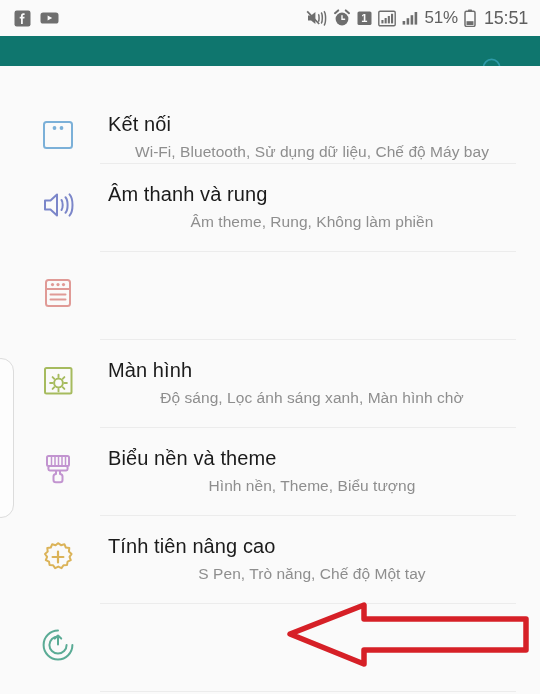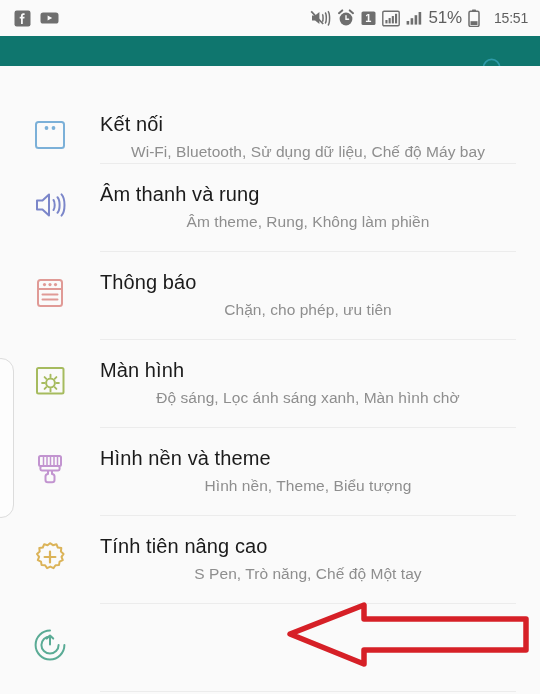--- a/index.html
+++ b/index.html
@@ -42,24 +42,24 @@
     align-items: center;
     justify-content: center;
   }
   .sb-text {
     font-size: 17px;
     color: #5f5f5f;
     letter-spacing: -0.2px;
     font-family: "Liberation Sans", sans-serif;
   }
   .sb-clock {
-    font-size: 14px;
+    font-size: 18px;
     color: #5f5f5f;
     letter-spacing: -0.2px;
-    margin-left: 8px;
+    margin-left: 2px;
   }
 
   
   .header {
     height: 58px;
     display: flex;
     align-items: flex-end;
     padding: 0 24px 0 28px;
     box-sizing: border-box;
     background: #0f766e;
@@ -85,21 +85,21 @@
   }
 
   
   .list {
     position: relative;
     background: #fafafa;
   }
   .row {
     display: flex;
     align-items: flex-start;
-    padding: 0 24px 0 0;
+    padding: 0 24px 0 8px;
     box-sizing: border-box;
     position: relative;
     min-height: 88px;
     cursor: pointer;
   }
   .row.first {
     min-height: 60px;
     margin-top: -28px;
   }
   .row-icon {
@@ -299,24 +299,20 @@
     <div class="row-icon">
       <svg width="42" height="42" viewBox="0 0 42 42">
         <rect x="9" y="8" width="24" height="26" rx="2.5" fill="none" stroke="#e09a96" stroke-width="2"></rect>
         <path d="M9 17 H33" stroke="#e09a96" stroke-width="2" fill="none"></path>
         <circle cx="15.5" cy="12.6" r="1.6" fill="#e09a96"></circle>
         <circle cx="21" cy="12.6" r="1.6" fill="#e09a96"></circle>
         <circle cx="26.5" cy="12.6" r="1.6" fill="#e09a96"></circle>
         <path d="M13.5 22.5 H28.5 M13.5 27.5 H28.5" stroke="#e09a96" stroke-width="2" fill="none" stroke-linecap="round"></path>
       </svg>
     </div>
-    <div class="row-text">
-      <div class="row-title">Thông báo</div>
-      <div class="row-sub">Chặn, cho phép, ưu tiên</div>
-    </div>
     <div class="divider"></div>
   </div>
 
   <div class="row">
     <div class="row-icon">
       <svg width="42" height="42" viewBox="0 0 42 42">
         <path d="M33 8 H9.5 a1.5 1.5 0 0 0 -1.5 1.5 V32 a1.5 1.5 0 0 0 1.5 1.5 H33 a1.5 1.5 0 0 0 1.5 -1.5 V9.5 a1.5 1.5 0 0 0 -1.5 -1.5 Z" fill="none" stroke="#a6bb5e" stroke-width="2"></path>
         <circle cx="21.5" cy="23" r="4.4" fill="none" stroke="#a6bb5e" stroke-width="2"></circle>
         <path d="M21.5 14.6 V17.0 M21.5 29.0 V31.4 M13.1 23 H15.5 M27.5 23 H29.9 M15.6 17.1 L17.3 18.8 M25.7 27.2 L27.4 28.9 M27.4 17.1 L25.7 18.8 M17.3 27.2 L15.6 28.9" stroke="#a6bb5e" stroke-width="1.9" fill="none" stroke-linecap="round"></path>
       </svg>
@@ -331,21 +327,21 @@
   <div class="row">
     <div class="row-icon">
       <svg width="42" height="42" viewBox="0 0 42 42">
         <rect x="10" y="8" width="22" height="10" rx="1.5" fill="none" stroke="#c294d0" stroke-width="2"></rect>
         <path d="M14.5 8.6 V17.4 M18.0 8.6 V17.4 M21.5 8.6 V17.4 M25.0 8.6 V17.4 M28.5 8.6 V17.4" stroke="#c294d0" stroke-width="1.5" fill="none"></path>
         <path d="M12.8 18 H29.2 a1.4 1.4 0 0 1 1.4 1.4 V21 a1.4 1.4 0 0 1 -1.4 1.4 H12.8 a1.4 1.4 0 0 1 -1.4 -1.4 V19.4 a1.4 1.4 0 0 1 1.4 -1.4 Z" fill="none" stroke="#c294d0" stroke-width="2"></path>
         <path d="M19.0 22.4 V26.0 a2.5 2.5 0 0 0 -2.5 2.5 V32.0 a2.3 2.3 0 0 0 2.3 2.3 h4.4 a2.3 2.3 0 0 0 2.3 -2.3 V28.5 a2.5 2.5 0 0 0 -2.5 -2.5 V22.4" fill="none" stroke="#c294d0" stroke-width="2" stroke-linejoin="round"></path>
       </svg>
     </div>
     <div class="row-text">
-      <div class="row-title">Hình nền và theme</div>
+      <div class="row-title">Biểu nền và theme</div>
       <div class="row-sub">Hình nền, Theme, Biểu tượng</div>
     </div>
     <div class="divider"></div>
   </div>
 
   <div class="row">
     <div class="row-icon">
       <svg width="42" height="42" viewBox="0 0 42 42">
         <path d="M21 7.2 l3.0 2.0 3.4 -1.0 1.4 3.3 3.5 0.6 -0.4 3.5 2.7 2.3 -2.1 2.9 1.3 3.3 -3.2 1.5 -0.6 3.5 -3.5 0.1 -2.0 2.9 -3.2 -1.5 -3.2 1.5 -2.0 -2.9 -3.5 -0.1 -0.6 -3.5 -3.2 -1.5 1.3 -3.3 -2.1 -2.9 2.7 -2.3 -0.4 -3.5 3.5 -0.6 1.4 -3.3 3.4 1.0 Z" fill="none" stroke="#dbb358" stroke-width="2" stroke-linejoin="round"></path>
         <path d="M21 15.6 V26.4 M15.6 21 H26.4" stroke="#dbb358" stroke-width="2.2" fill="none" stroke-linecap="round"></path>

